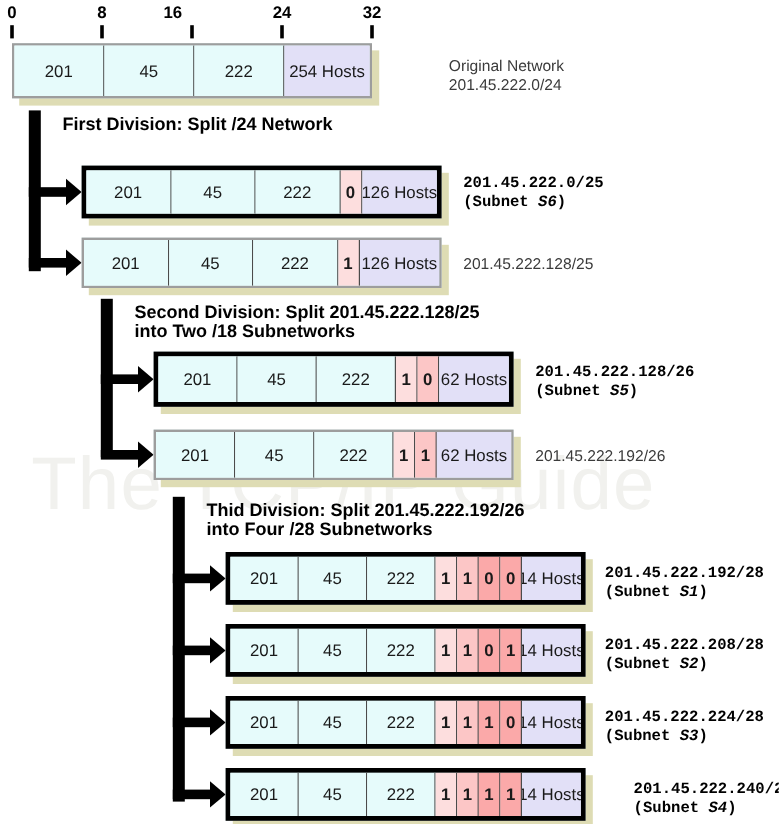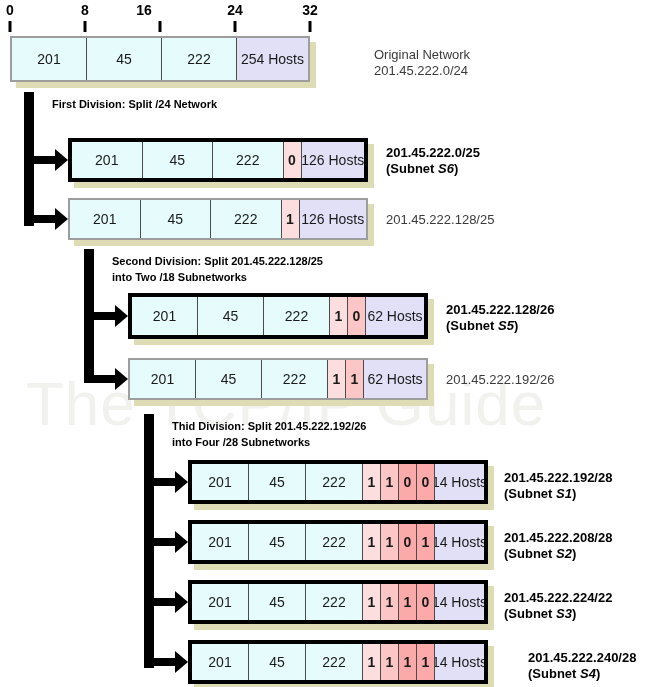--- a/index.html
+++ b/index.html
@@ -80,28 +80,28 @@
 
   
   .caption{
     position:absolute;
     font-size:13px;
     line-height:16px;
     color:#000;
     white-space:nowrap;
     z-index:4;
   }
-  .caption.bold{ font-weight:bold; }
+  .caption.bold{ font-weight:bold;font-family:Liberation Mono, monospace; }
   .caption.plain{ font-weight:normal; color:#3b3b3b; }
   .caption em{ font-style:italic; }
 
   
   .heading{
     position:absolute;
-    font-size:11px;
+    font-size:15px;
     font-weight:bold;
     line-height:16px;
     color:#000;
     white-space:nowrap;
     z-index:4;
   }
 
   
   .trunk{
     position:absolute;
@@ -307,20 +307,20 @@
     </div>
     <div class="caption bold" style="left: 504px; top: 470px;">
       <div>201.45.222.192/28</div>
       <div>(Subnet <em>S1</em>)</div>
     </div>
     <div class="caption bold" style="left: 504px; top: 530px;">
       <div>201.45.222.208/28</div>
       <div>(Subnet <em>S2</em>)</div>
     </div>
     <div class="caption bold" style="left: 504px; top: 590px;">
-      <div>201.45.222.224/22</div>
+      <div>201.45.222.224/28</div>
       <div>(Subnet <em>S3</em>)</div>
     </div>
     <div class="caption bold" style="left: 528px; top: 650px;">
       <div>201.45.222.240/28</div>
       <div>(Subnet <em>S4</em>)</div>
     </div>
   </div>
 
 </body></html>

